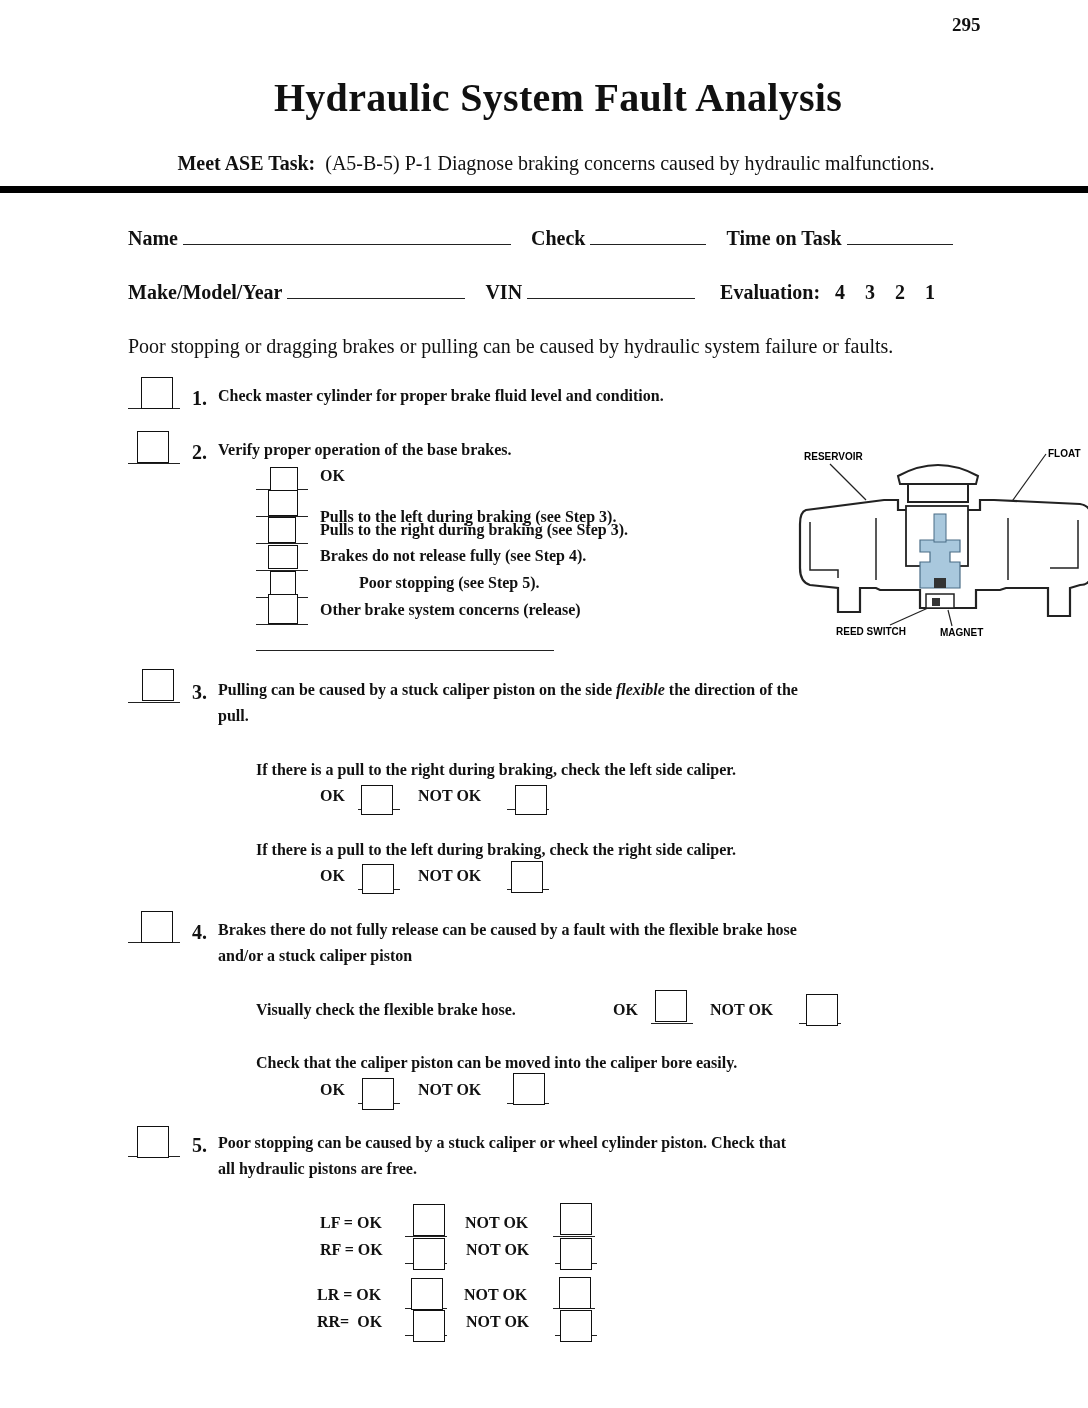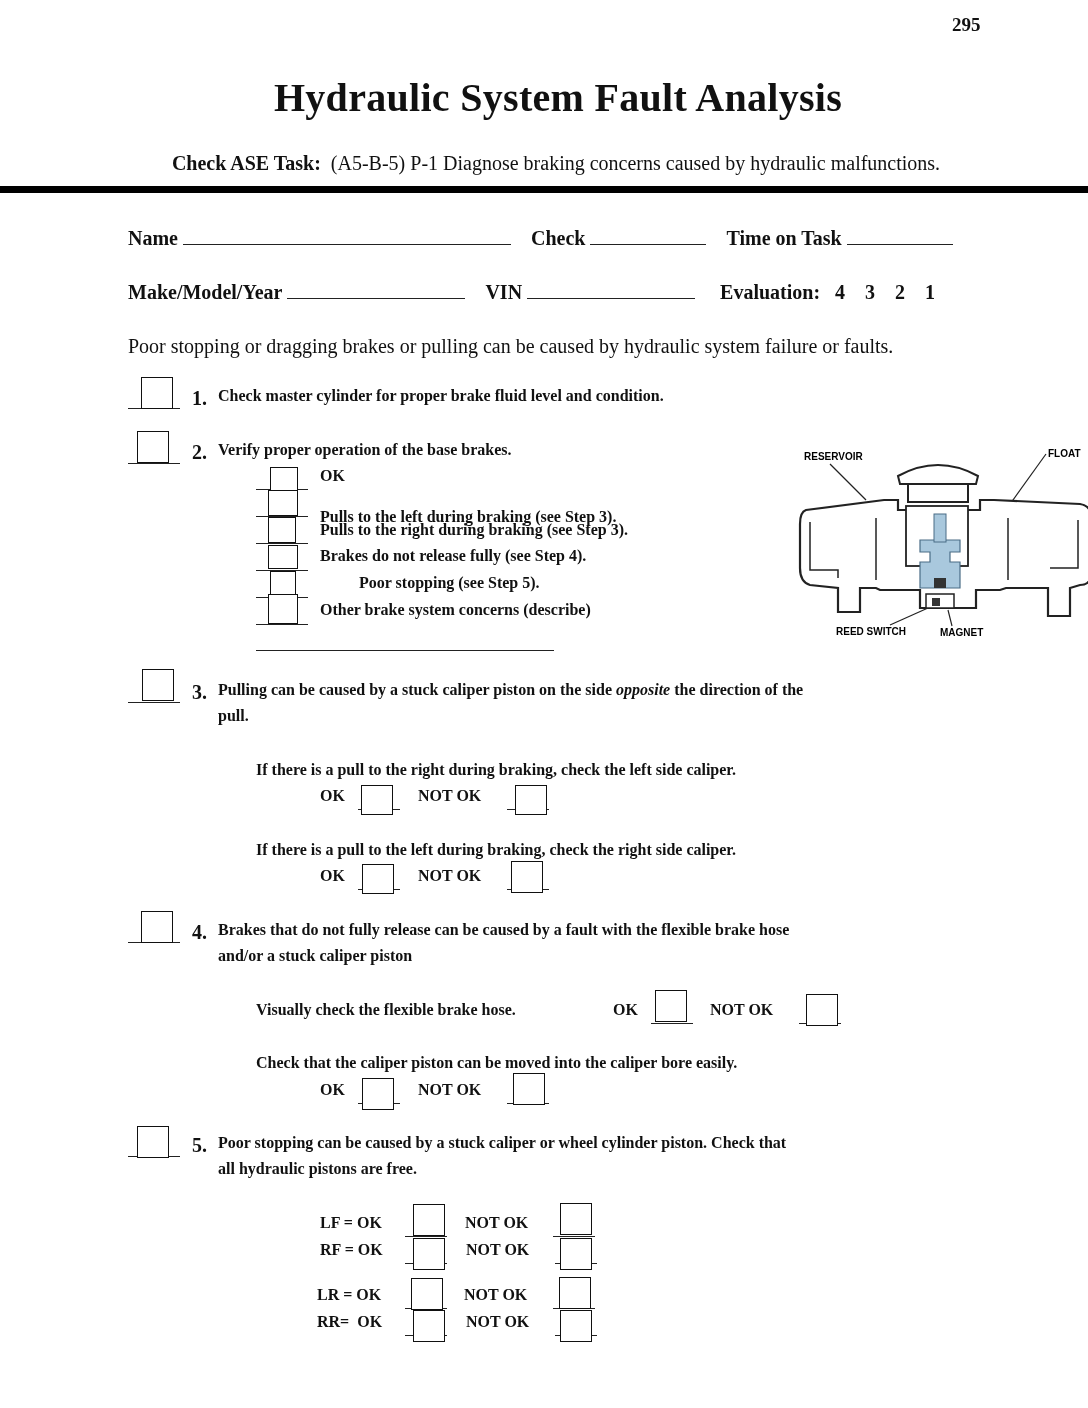--- a/index.html
+++ b/index.html
@@ -21,21 +21,21 @@
     .num { position: absolute; font-weight: bold; font-size: 20px; }
     .txt { position: absolute; font-size: 16px; white-space: nowrap; font-weight: bold; }
     .diagram { left: 780px; top: 440px; width: 318px; height: 205px; text-decoration: underline; }
   </style>
 </head>
 <body>
 
 <div class="abs page-number">295</div>
 <div class="abs title">Hydraulic System Fault Analysis</div>
 <div class="abs ase">
-  <b>Check ASE Task:</b>&nbsp;
+  <b>Meet ASE Task:</b>&nbsp;
   <span>(A5-B-5) P-1 Diagnose braking concerns caused by hydraulic malfunctions.</span>
 </div>
 <div class="abs rule"></div>
 
 <div class="abs line-text" style="left:128px; top:227px;">
   <span class="bold">Name</span>
   <span class="ul" style="width:328px;"></span>
   &nbsp;&nbsp;&nbsp;<span class="bold">Check</span>
   <span class="ul" style="width:116px;"></span>
   &nbsp;&nbsp;&nbsp;<span class="bold">Time on Task</span>
@@ -81,21 +81,21 @@
 <div class="boxline" style="left:256px; top:550px; width:52px; height:20px;"></div>
 <div class="box" style="left:268px; top:545px; width:28px; height:22px;"></div>
 <div class="txt" style="left:320px; top:547px;">Brakes do not release fully (see Step 4).</div>
 
 <div class="boxline" style="left:256px; top:577px; width:52px; height:20px;"></div>
 <div class="box" style="left:270px; top:571px; width:24px; height:22px;"></div>
 <div class="txt" style="left:320px; top:574px;margin-left:39px;">Poor stopping (see Step 5).</div>
 
 <div class="boxline" style="left:256px; top:604px; width:52px; height:20px;"></div>
 <div class="box" style="left:268px; top:594px; width:28px; height:28px;"></div>
-<div class="txt" style="left:320px; top:601px;">Other brake system concerns (describe)</div>
+<div class="txt" style="left:320px; top:601px;">Other brake system concerns (release)</div>
 <div class="boxline" style="left:256px; top:632px; width:298px; height:18px;"></div>
 
 <div class="abs diagram">
   <svg width="318" height="205" viewBox="0 0 318 205">
     <text x="24" y="20" font-family="Liberation Sans, sans-serif" font-size="10" font-weight="bold">RESERVOIR</text>
     <text x="268" y="17" font-family="Liberation Sans, sans-serif" font-size="10" font-weight="bold">FLOAT</text>
     <text x="56" y="195" font-family="Liberation Sans, sans-serif" font-size="10" font-weight="bold">REED SWITCH</text>
     <text x="160" y="196" font-family="Liberation Sans, sans-serif" font-size="10" font-weight="bold">MAGNET</text>
     <line x1="50" y1="24" x2="86" y2="60" stroke="#222" stroke-width="1.2"></line>
     <line x1="266" y1="14" x2="190" y2="120" stroke="#222" stroke-width="1.2"></line>
@@ -117,21 +117,21 @@
     <rect x="154" y="138" width="12" height="10" fill="#333"></rect>
     <rect x="146" y="154" width="28" height="14" fill="#fff" stroke="#222" stroke-width="1.5"></rect>
     <rect x="152" y="158" width="8" height="8" fill="#333"></rect>
   </svg>
 </div>
 
 <div class="boxline" style="left:128px; top:682px; width:52px; height:20px;"></div>
 <div class="box" style="left:142px; top:669px; width:30px; height:30px;"></div>
 <div class="num" style="left:192px; top:681px;">3.</div>
 <div class="txt" style="left:218px; top:681px;">
-  <span>Pulling can be caused by a stuck caliper piston on the side </span><i>opposite</i><span> the direction of the</span>
+  <span>Pulling can be caused by a stuck caliper piston on the side </span><i>flexible</i><span> the direction of the</span>
 </div>
 <div class="txt" style="left:218px; top:707px;">pull.</div>
 
 <div class="txt" style="left:256px; top:761px;">If there is a pull to the right during braking, check the left side caliper.</div>
 <div class="txt bold" style="left:320px; top:787px;">OK</div>
 <div class="boxline" style="left:358px; top:789px; width:42px; height:20px;"></div>
 <div class="box" style="left:361px; top:785px; width:30px; height:28px;"></div>
 <div class="txt bold" style="left:418px; top:787px;">NOT OK</div>
 <div class="boxline" style="left:507px; top:789px; width:42px; height:20px;"></div>
 <div class="box" style="left:515px; top:785px; width:30px; height:28px;"></div>
@@ -140,21 +140,21 @@
 <div class="txt bold" style="left:320px; top:867px;">OK</div>
 <div class="boxline" style="left:358px; top:869px; width:42px; height:20px;"></div>
 <div class="box" style="left:362px; top:864px; width:30px; height:28px;"></div>
 <div class="txt bold" style="left:418px; top:867px;">NOT OK</div>
 <div class="boxline" style="left:507px; top:869px; width:42px; height:20px;"></div>
 <div class="box" style="left:511px; top:861px; width:30px; height:30px;"></div>
 
 <div class="boxline" style="left:128px; top:922px; width:52px; height:20px;"></div>
 <div class="box" style="left:141px; top:911px; width:30px; height:30px;"></div>
 <div class="num" style="left:192px; top:921px;">4.</div>
-<div class="txt" style="left:218px; top:921px;">Brakes that do not fully release can be caused by a fault with the flexible brake hose</div>
+<div class="txt" style="left:218px; top:921px;">Brakes there do not fully release can be caused by a fault with the flexible brake hose</div>
 <div class="txt" style="left:218px; top:947px;">and/or a stuck caliper piston</div>
 
 <div class="txt" style="left:256px; top:1001px;">Visually check the flexible brake hose.</div>
 <div class="txt bold" style="left:613px; top:1001px;">OK</div>
 <div class="boxline" style="left:651px; top:1003px; width:42px; height:20px;"></div>
 <div class="box" style="left:655px; top:990px; width:30px; height:30px;"></div>
 <div class="txt bold" style="left:710px; top:1001px;">NOT OK</div>
 <div class="boxline" style="left:799px; top:1003px; width:42px; height:20px;"></div>
 <div class="box" style="left:806px; top:994px; width:30px; height:30px;"></div>
 

